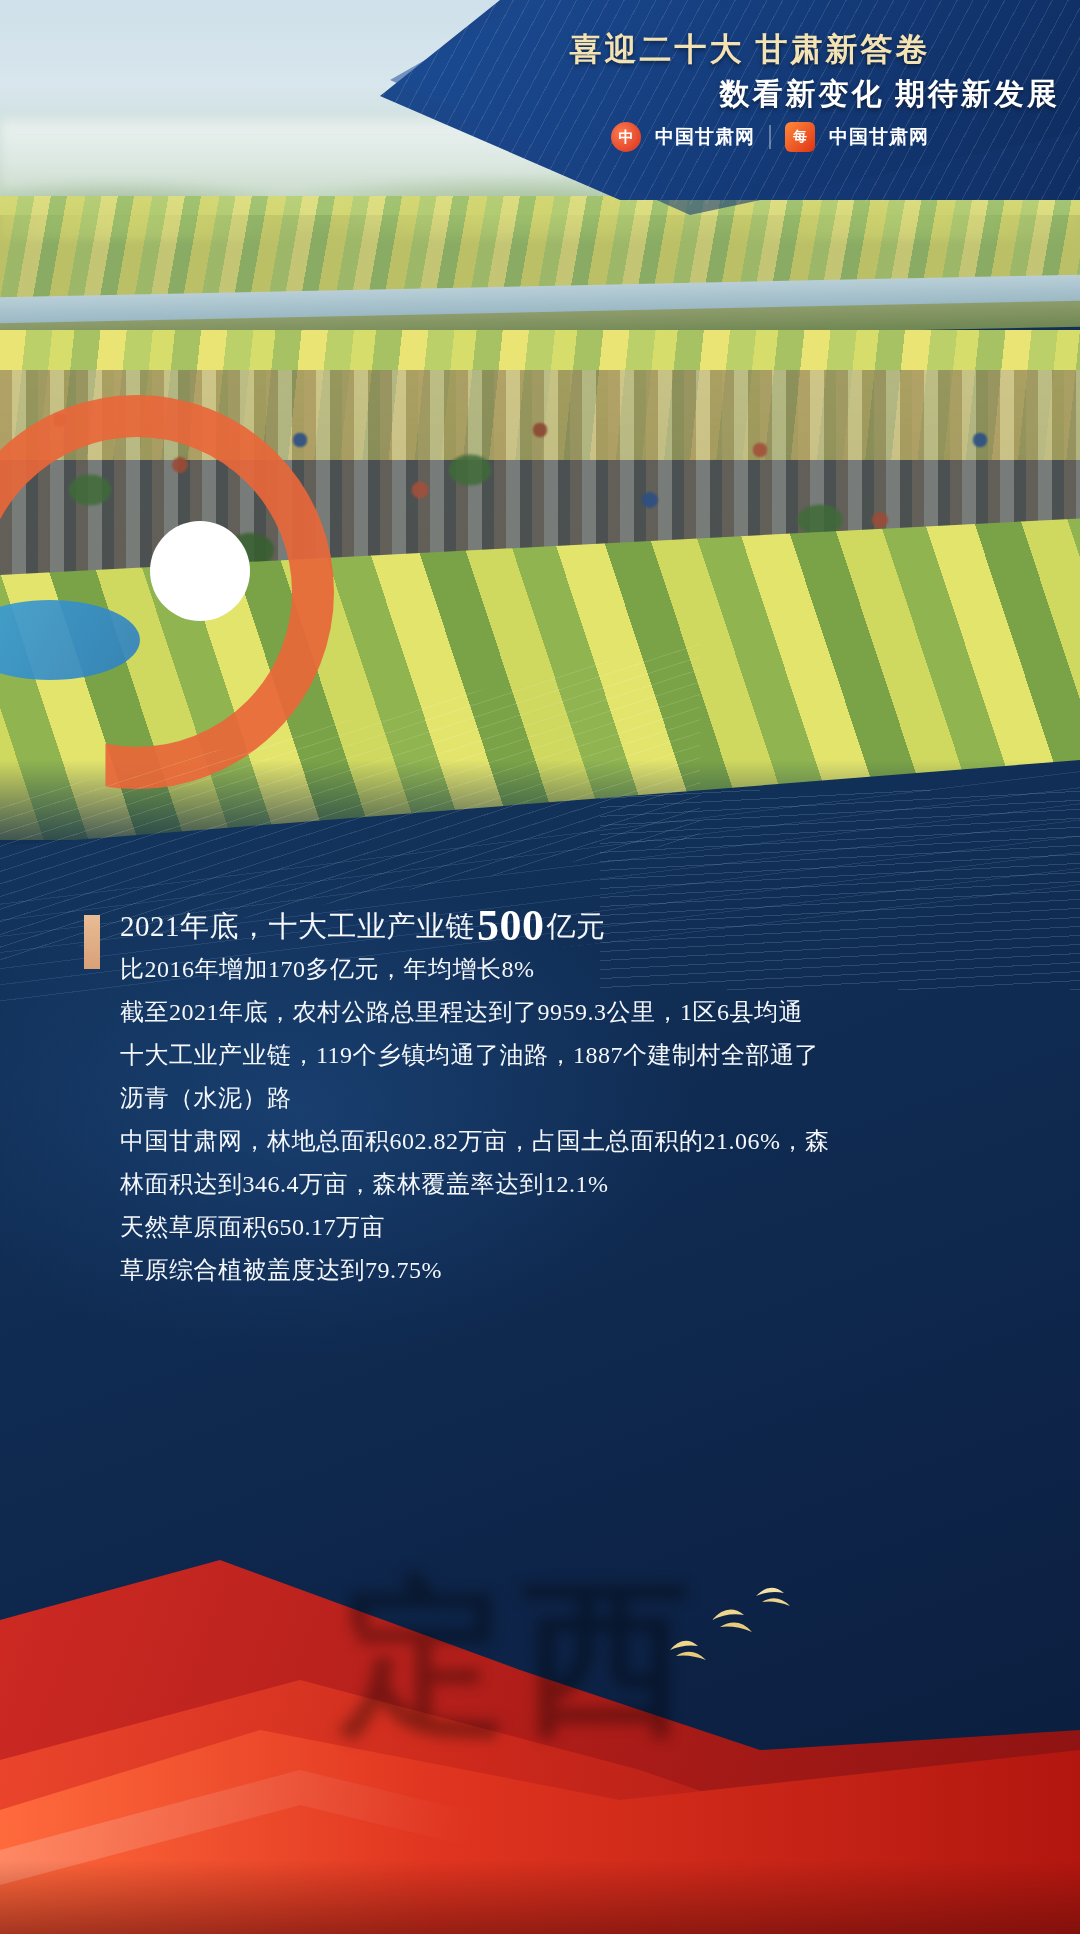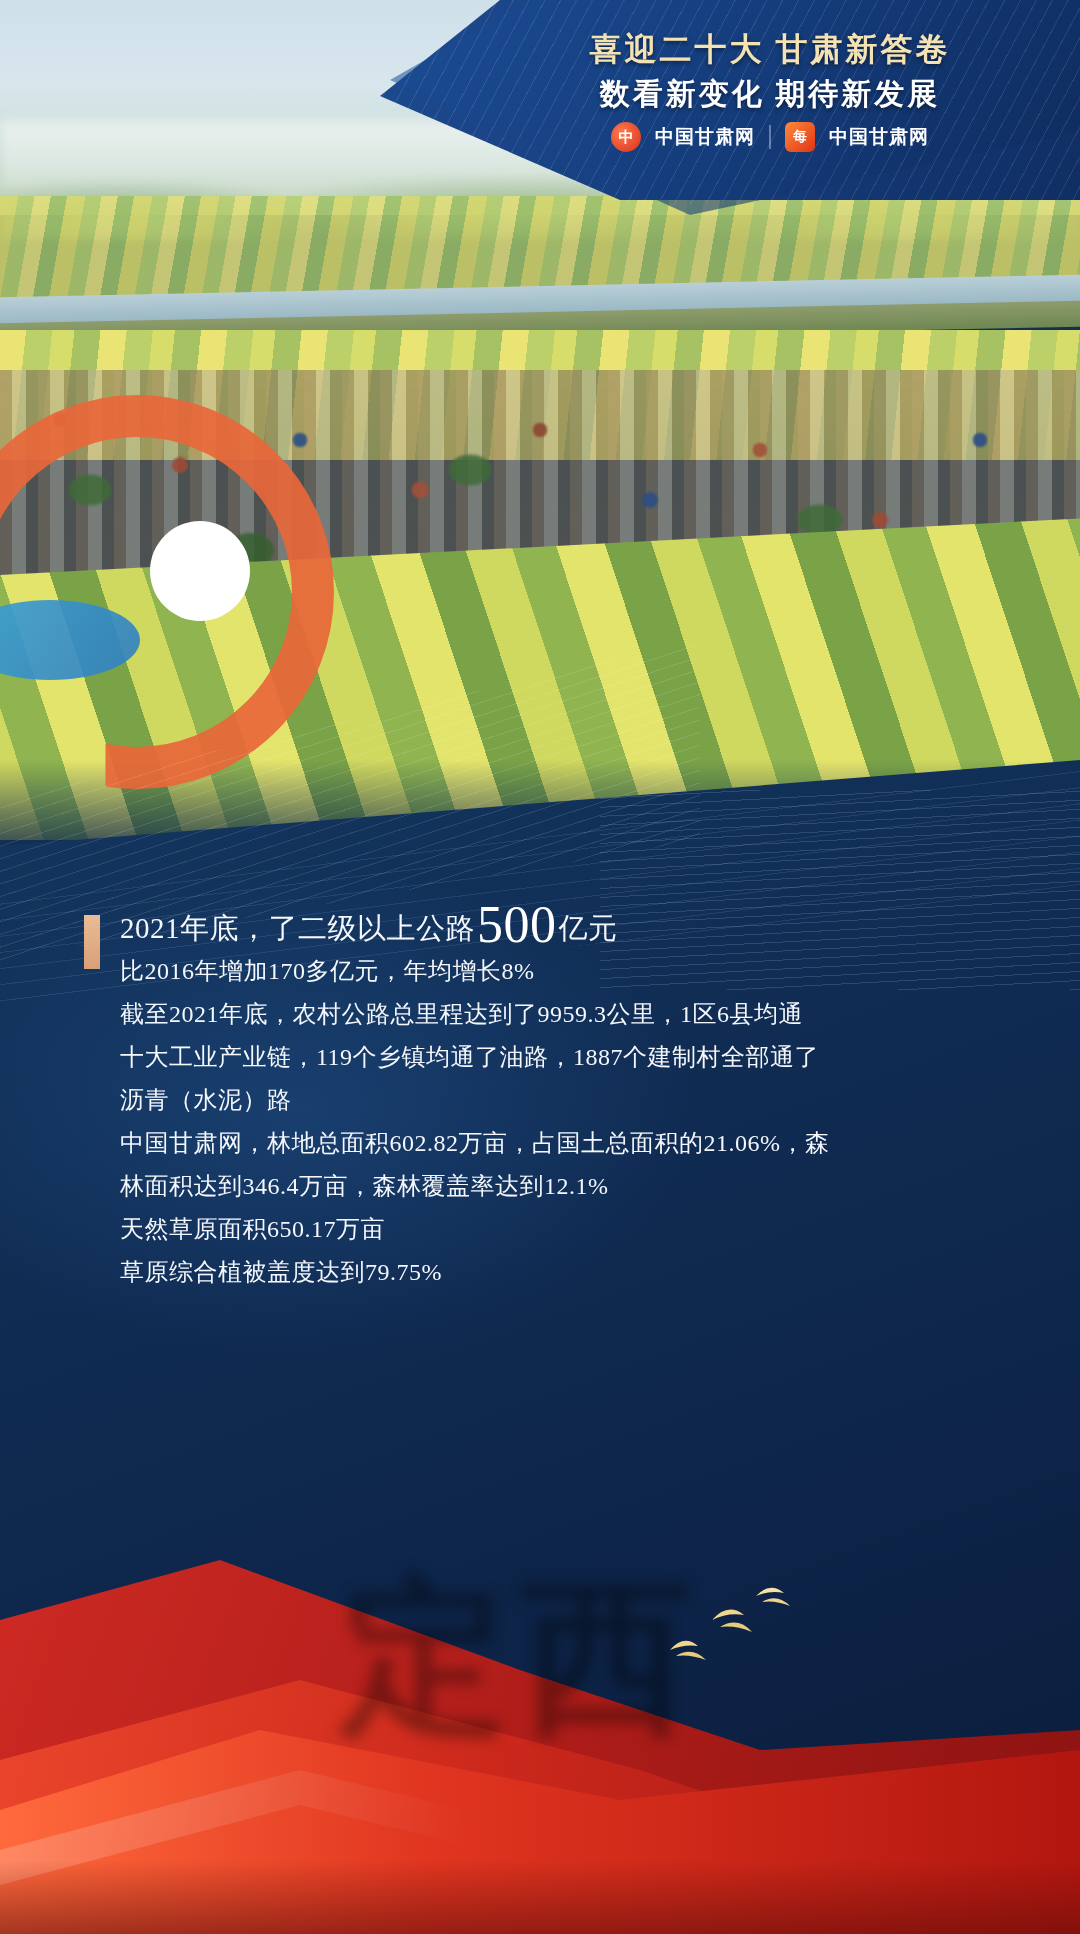--- a/index.html
+++ b/index.html
@@ -125,30 +125,30 @@
     background: linear-gradient(120deg, rgba(28,82,160,.75), rgba(13,42,92,.9));
     clip-path: polygon(200px 0, 760px 0, 760px 130px, 360px 215px, 60px 80px);
     opacity:.7;
   }
   .header-lines {
     position:absolute; left:370px; top:0; width:720px; height:210px;
     background: repeating-linear-gradient(118deg, rgba(255,255,255,.10) 0 1px, rgba(255,255,255,0) 1px 14px);
     clip-path: polygon(120px 0, 720px 0, 720px 200px, 250px 205px, 0 100px);
   }
   .title-1 {
-    position:absolute; left:480px; top:28px; width:580px;
+    position:absolute; left:460px; top:28px; width:580px;
     text-align:center;
     font-size:32px; font-weight:bold; letter-spacing:3px;
     color:#f3e2b4;
     text-shadow: 0 2px 4px rgba(0,0,0,.5);
     font-family:"Liberation Serif","DejaVu Serif",serif;
   }
   .title-2 {
     position:absolute; left:480px; top:74px; width:580px;
-    text-align:center;
+    text-align:right;
     font-size:30px; font-weight:bold; letter-spacing:3px;
     color:#ffffff;
     text-shadow: 0 2px 4px rgba(0,0,0,.5);
   }
   .logos {
     position:absolute; left:480px; top:122px; width:580px;
     display:flex; align-items:center; justify-content:center; gap:14px;
   }
   .logo-mark {
     width:30px; height:30px; border-radius:50%;
@@ -226,22 +226,22 @@
     font-size:24px;
     line-height:43px;
     letter-spacing:.5px;
     color:#f4f7fb;
     font-family:"Liberation Serif","DejaVu Serif",serif;
   }
   .line.first {
     font-size:29px;
   }
   .big-num {
-    font-size:52px;
-    font-weight:normal;
+    font-size:44px;
+    font-weight:bold;
     color:#ffffff;
     line-height:40px;
     vertical-align:-4px;
     padding:0 2px;
     font-family:"Liberation Serif","DejaVu Serif",serif;
   }
 
   
   .city-name {
     position:absolute; left:340px; top:1540px;
@@ -331,21 +331,21 @@
   <div class="panel"></div>
   <div class="panel-glow"></div>
   <div class="panel-lines-a"></div>
   <div class="panel-lines-b"></div>
   <div class="panel-lines-c"></div>
 
   <div class="text-block">
     <div class="marker"></div>
 
     <div class="line first">
-      <span>2021年底，了二级以上公路</span><span class="big-num">500</span><span>亿元</span>
+      <span>2021年底，十大工业产业链</span><span class="big-num">500</span><span>亿元</span>
     </div>
     <div class="line">比2016年增加170多亿元，年均增长8%</div>
     <div class="line">截至2021年底，农村公路总里程达到了9959.3公里，1区6县均通</div>
     <div class="line">十大工业产业链，119个乡镇均通了油路，1887个建制村全部通了</div>
     <div class="line">沥青（水泥）路</div>
     <div class="line">中国甘肃网，林地总面积602.82万亩，占国土总面积的21.06%，森</div>
     <div class="line">林面积达到346.4万亩，森林覆盖率达到12.1%</div>
     <div class="line">天然草原面积650.17万亩</div>
     <div class="line">草原综合植被盖度达到79.75%</div>
   </div>

